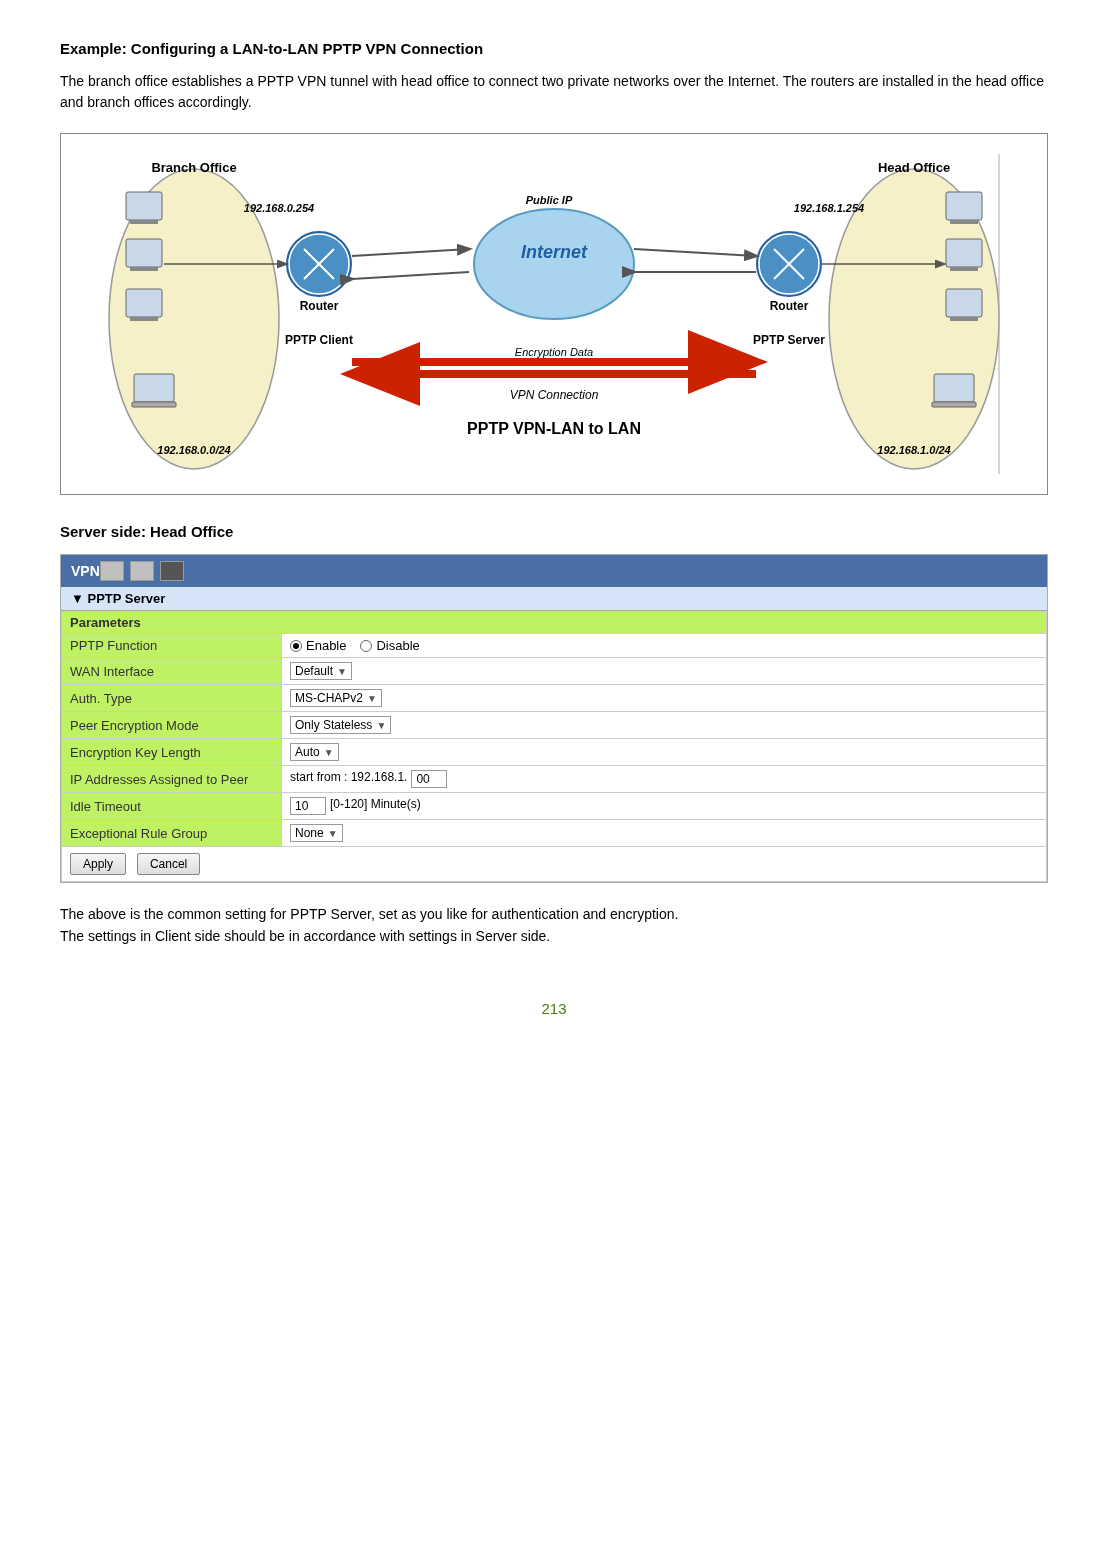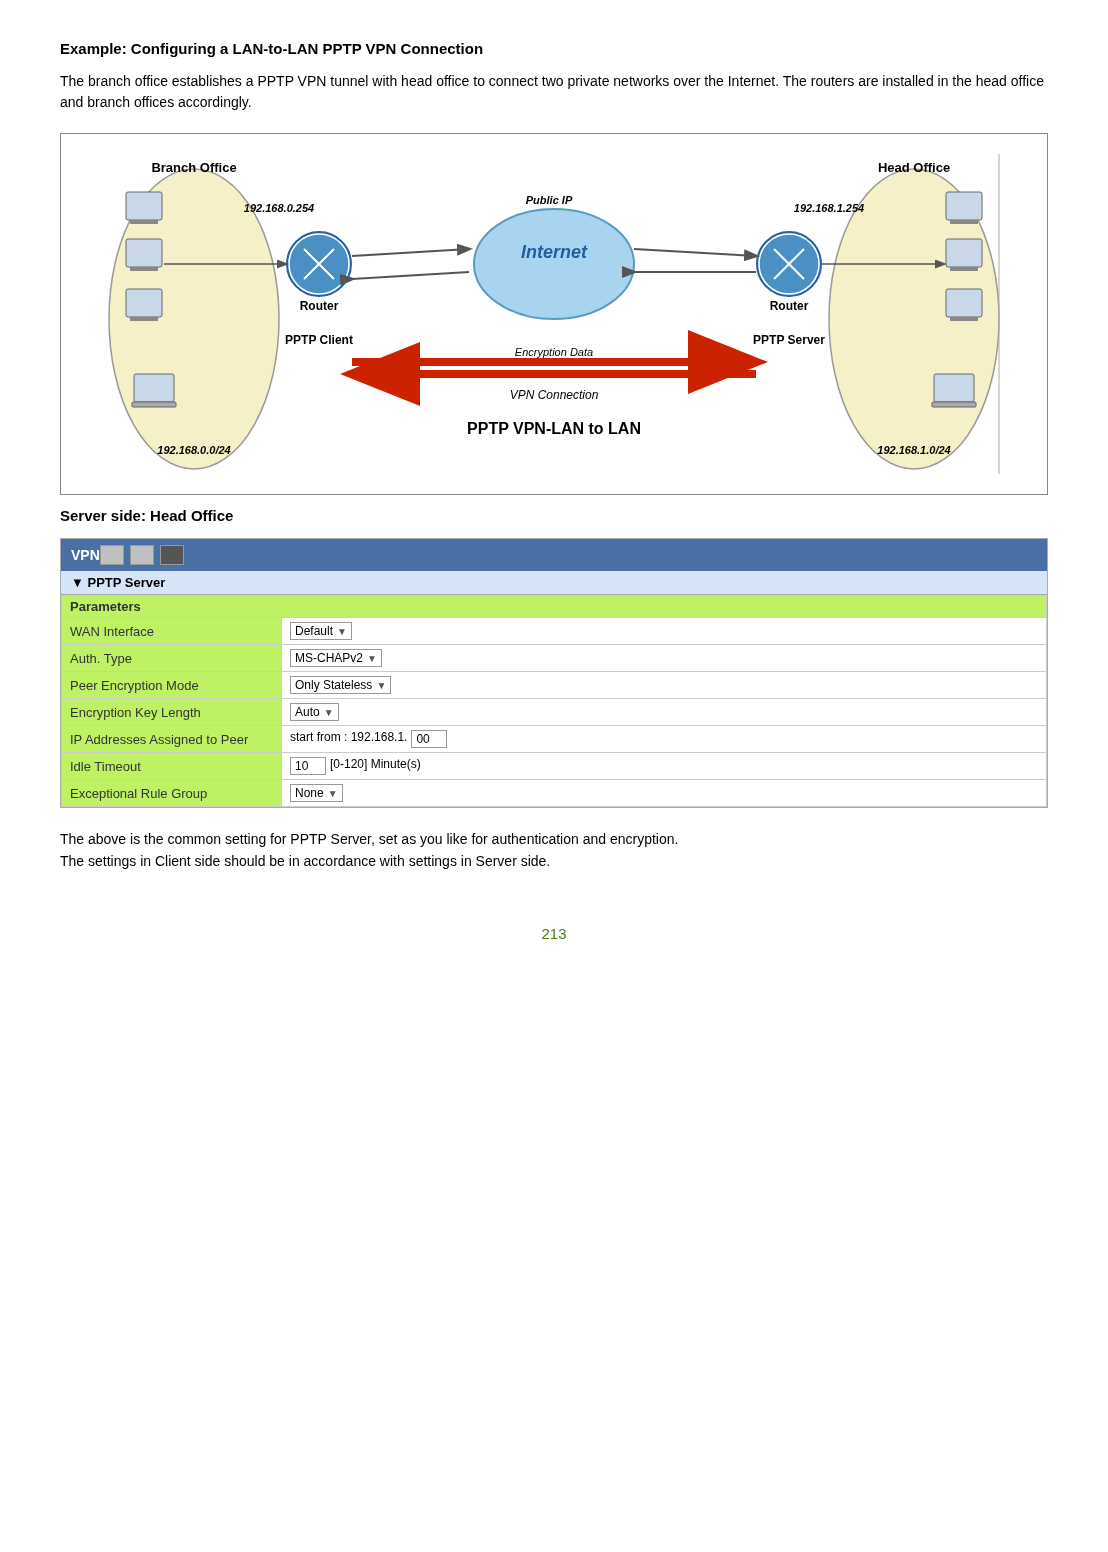--- a/index.html
+++ b/index.html
@@ -18,21 +18,21 @@
       margin-bottom: 14px;
     }
     .intro-text {
       font-size: 14px;
       line-height: 1.5;
       margin-bottom: 20px;
     }
     .diagram-container {
       border: 1px solid #888;
       padding: 10px;
-      margin-bottom: 12px;
+      margin-bottom: 28px;
       background: #fff;
     }
     .diagram-svg-wrapper {
       display: flex;
       justify-content: center;
       align-items: center;
     }
     .section-heading {
       font-weight: bold;
       font-size: 15px;
@@ -281,20 +281,35 @@
     <span>▼ PPTP Server</span>
   </div>
 
   <table class="params-table">
     <tbody>
 
       <tr class="section-label">
         <td colspan="2">Parameters</td>
       </tr>
 
+      <tr>
+        <td>PPTP Function</td>
+        <td>
+          <div class="radio-group">
+            <div class="radio-option">
+              <span class="radio-circle filled"></span>
+              <span>Enable</span>
+            </div>
+            <div class="radio-option">
+              <span class="radio-circle"></span>
+              <span>Disable</span>
+            </div>
+          </div>
+        </td>
+      </tr>
 
       <tr>
         <td>WAN Interface</td>
         <td>
           <div class="select-fake">
             <span>Default</span>
             <span class="select-arrow">▼</span>
           </div>
         </td>
       </tr>
@@ -352,20 +367,27 @@
       <tr>
         <td>Exceptional Rule Group</td>
         <td>
           <div class="select-fake">
             <span>None</span>
             <span class="select-arrow">▼</span>
           </div>
         </td>
       </tr>
 
+      <tr>
+        <td colspan="2" style="background:#fff; padding:6px 8px;">
+          <button class="btn">Apply</button>
+          &nbsp;
+          <button class="btn">Cancel</button>
+        </td>
+      </tr>
     </tbody>
   </table>
 </div>
 
 <div class="footer-text">
   <p>The above is the common setting for PPTP Server, set as you like for authentication and encryption.</p>
   <p>The settings in Client side should be in accordance with settings in Server side.</p>
 </div>
 
 <div class="page-number">213</div>

